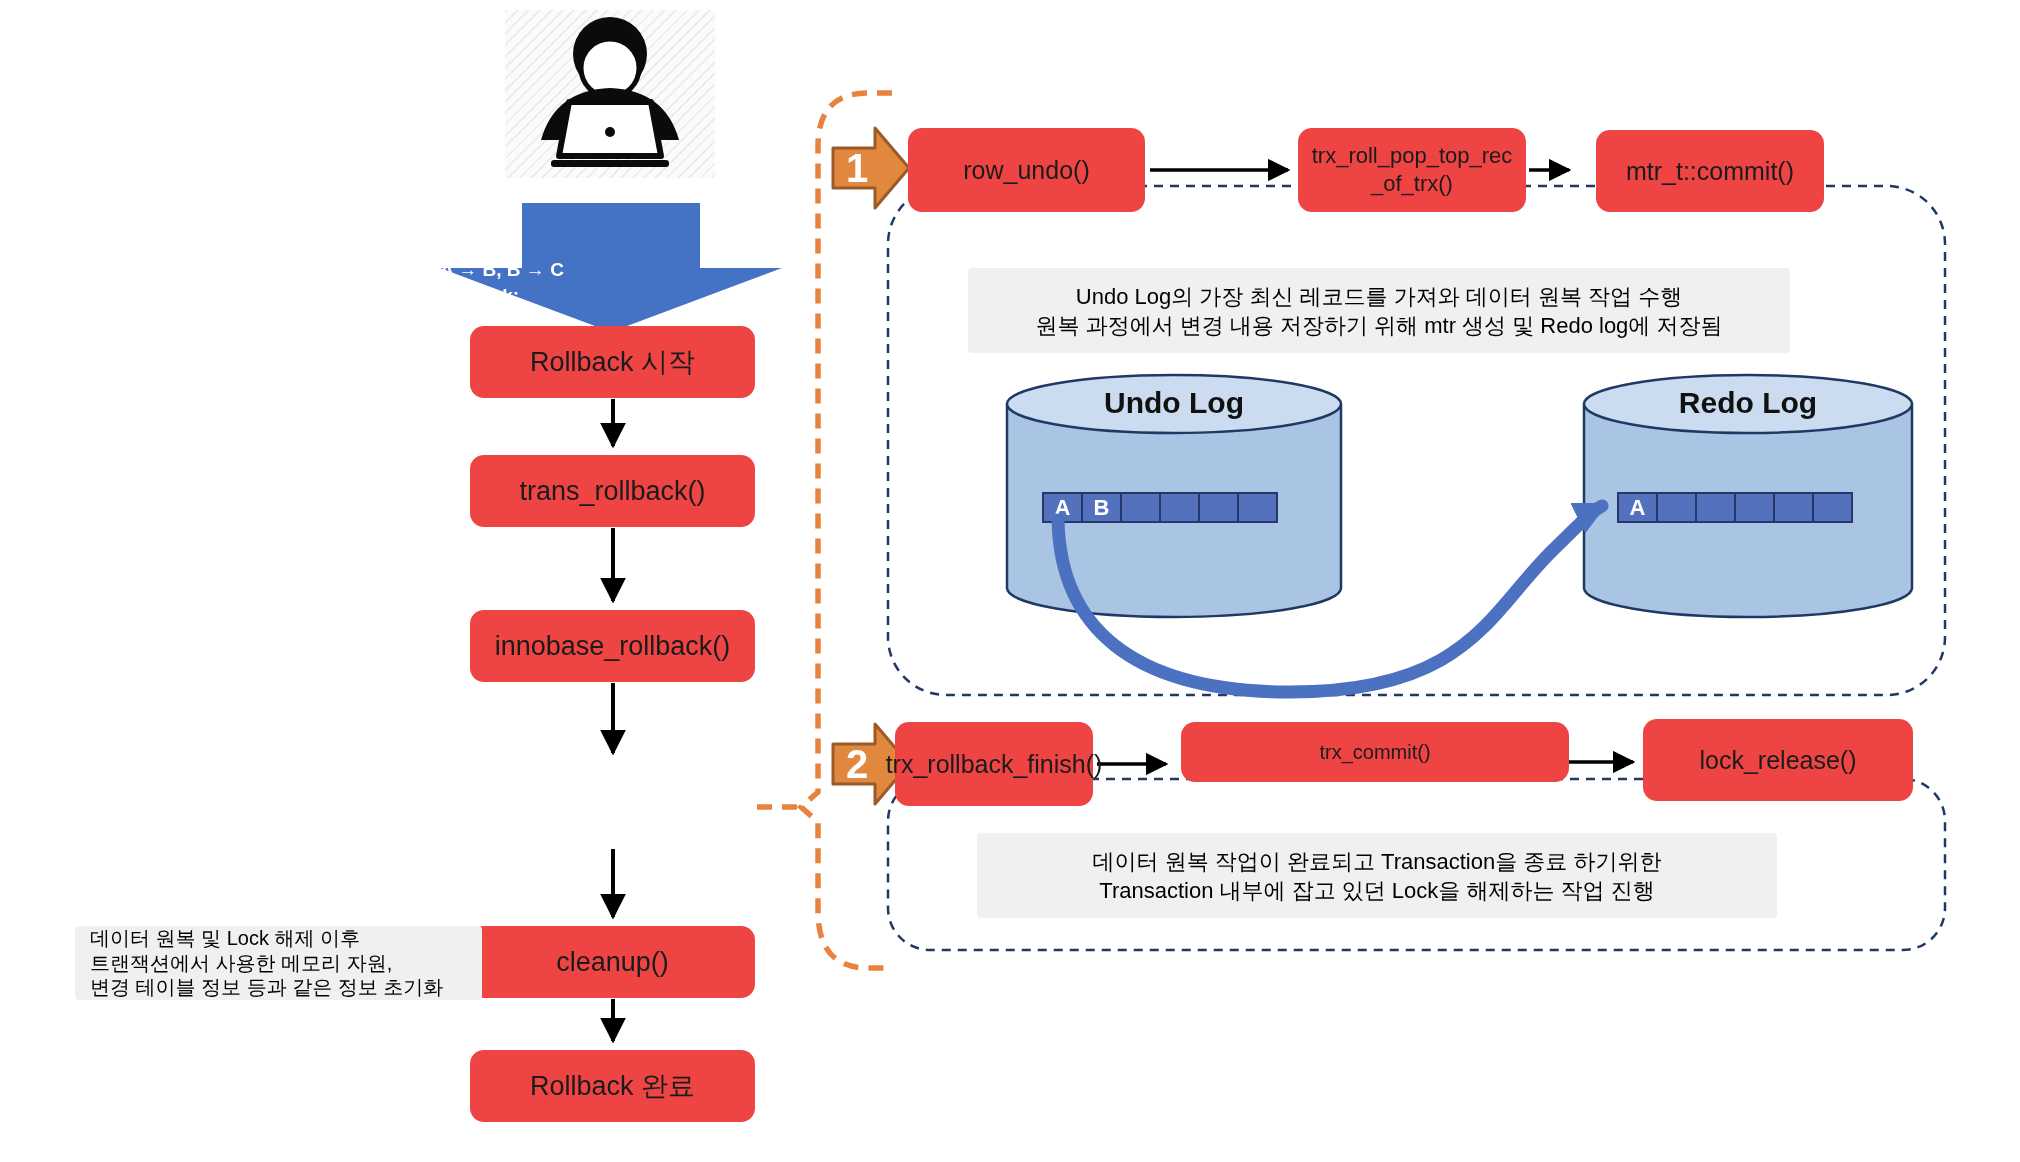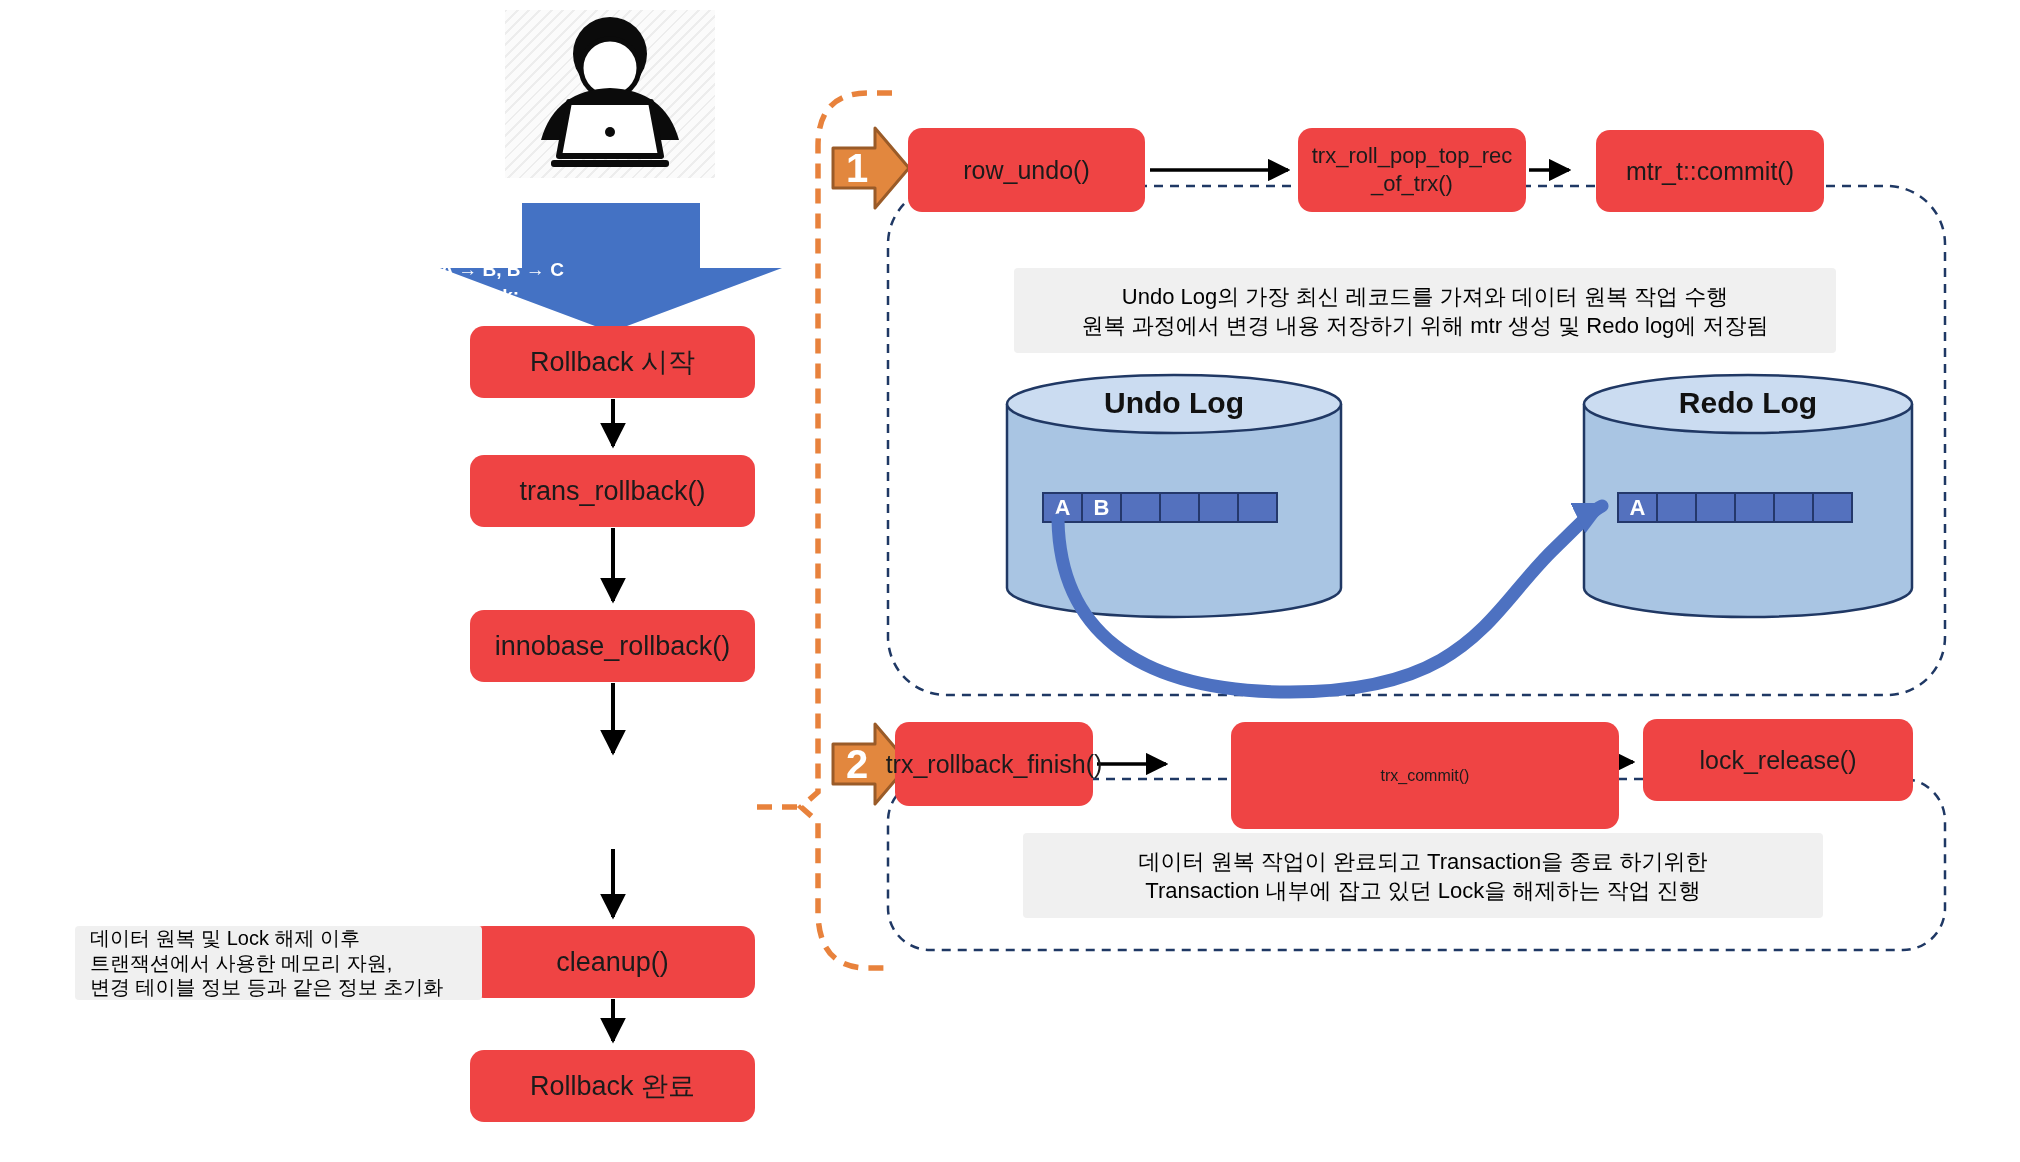--- a/index.html
+++ b/index.html
@@ -7,21 +7,21 @@
             font-family:"Liberation Sans", sans-serif; overflow:hidden; }
   svg.layer { position:absolute; left:0; top:0; }
   #bg-layer { z-index:1; }
   #fg-layer { z-index:4; pointer-events:none; }
 
   .gbox { position:absolute; background:#ef4444; border-radius:14px; z-index:2;
           display:flex; align-items:center; justify-content:center; text-align:center;
           color:#1b1b1b; white-space:pre-line; }
   .note { position:absolute; background:#F0F0F0; border-radius:4px; z-index:2;
           white-space:pre-line; display:flex; flex-direction:column; justify-content:center; }
-  .note.center { text-align:center;margin-left:46px; }
+  .note.center { text-align:center; }
   .badge-num { position:absolute; z-index:3; color:#ffffff; font-weight:bold;
                display:flex; align-items:center; justify-content:center; }
   .sql-text { position:absolute; z-index:2; color:#ffffff; font-weight:bold;
               white-space:pre-line; }
   .user-box { position:absolute; z-index:2;
               background:repeating-linear-gradient(135deg,#ededed 0px,#ededed 2px,#fbfbfb 2px,#fbfbfb 8px); }
   .cyl { position:absolute; z-index:2; }
   .cyl-title { position:absolute; width:100%; text-align:center; font-weight:bold;
                font-size:30px; color:#111111; }
   .cells { position:absolute; display:flex; }
@@ -129,21 +129,21 @@
       <span class="cell">A</span>
       <span class="cell"></span>
       <span class="cell"></span>
       <span class="cell"></span>
       <span class="cell"></span>
       <span class="cell"></span>
     </div>
   </div>
 
   <div class="gbox" style="left:895px;top:722px;width:198px;height:84px;font-size:25px">trx_rollback_finish()</div>
-  <div class="gbox" style="left:1231px;top:722px;width:388px;height:107px;font-size:16px">trx_commit()</div>
+  <div class="gbox" style="left:1181px;top:722px;width:388px;height:60px;font-size:20px">trx_commit()</div>
   <div class="gbox" style="left:1643px;top:719px;width:270px;height:82px;font-size:25px">lock_release()</div>
 
   <div class="note center" style="left:977px;top:833px;width:800px;height:85px;font-size:22px;line-height:29px">데이터 원복 작업이 완료되고 Transaction을 종료 하기위한
 Transaction 내부에 잡고 있던 Lock을 해제하는 작업 진행</div>
 
   <svg id="fg-layer" class="layer" width="2020" height="1162" viewBox="0 0 2020 1162">
     <defs>
       <marker id="abl" viewBox="0 0 10 10" refX="8" refY="5" markerWidth="2.6" markerHeight="2.6" orient="auto">
         <path d="M0,0 L10,5 L0,10 Z" fill="#4D71C1"></path>
       </marker>

